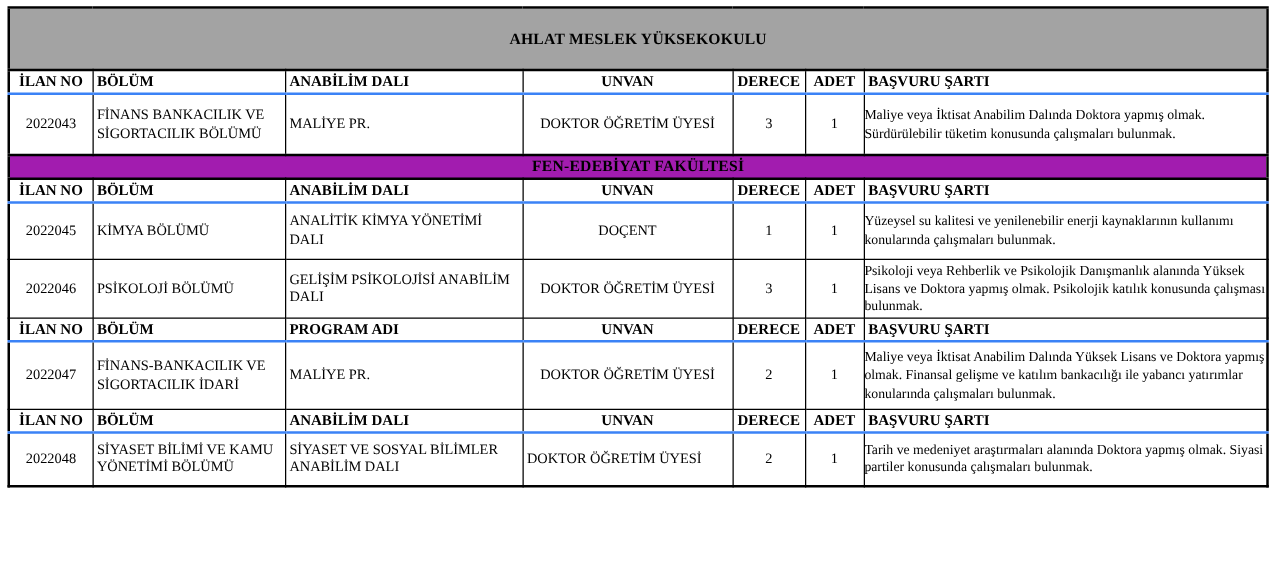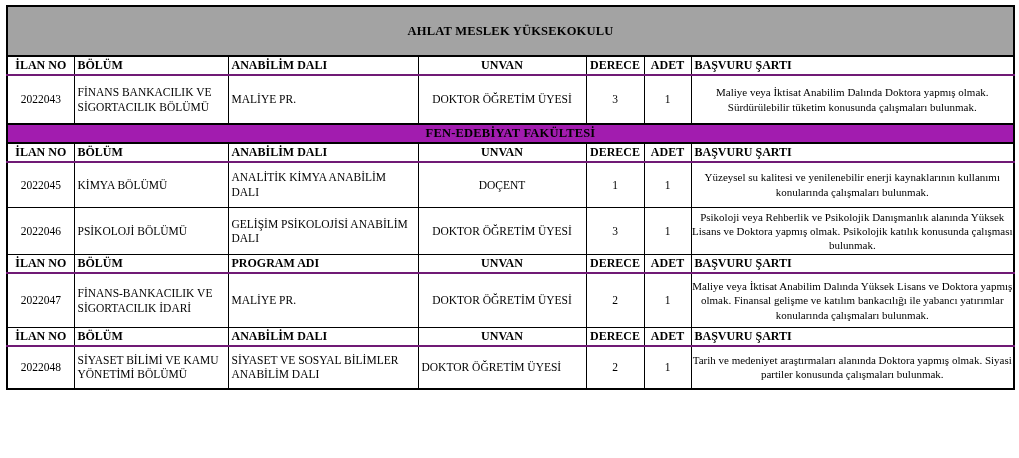--- a/index.html
+++ b/index.html
@@ -37,21 +37,21 @@
     padding: 1px 2px;
     letter-spacing: 0.2px;
   }
   .section-row.tall td {
     background: #a3a3a3;
     height: 46px;
   }
 
   
   .header-row th {
-    border-bottom: 2px solid #701a75;
+    border-bottom: 2px solid #3b82f6;
     font-size: 12px;
     font-weight: bold;
     text-align: left;
     padding: 1px 3px;
     height: 14px;
     white-space: nowrap;
   }
   .header-row th:nth-child(1),
   .header-row th:nth-child(4),
   .header-row th:nth-child(5),
@@ -64,21 +64,20 @@
     line-height: 1.25;
   }
   .data-row td:nth-child(1),
   .data-row td:nth-child(4),
   .data-row td:nth-child(5),
   .data-row td:nth-child(6) { text-align: center; }
   .data-row td.sart {
     font-size: 11px;
     line-height: 1.3;
     padding: 2px 0;
-    text-align: center;
   }
   .data-row td.align-left { text-align: left; padding-left: 3px; }
 </style>
 </head>
 <body>
 
 <div class="page">
   <table class="postings">
     <colgroup>
       <col style="width:67px">
@@ -119,21 +118,21 @@
           <th>BÖLÜM</th>
           <th>ANABİLİM DALI</th>
           <th>UNVAN</th>
           <th>DERECE</th>
           <th>ADET</th>
           <th>BAŞVURU ŞARTI</th>
         </tr>
         <tr class="data-row" style="height: 45px;">
           <td>2022045</td>
           <td>KİMYA BÖLÜMÜ</td>
-          <td>ANALİTİK KİMYA ANABİLİM DALI</td>
+          <td>ANALİTİK KİMYA YÖNETİMİ DALI</td>
           <td>DOÇENT</td>
           <td>1</td>
           <td>1</td>
           <td class="sart">Yüzeysel su kalitesi ve yenilenebilir enerji kaynaklarının kullanımı konularında çalışmaları bulunmak.</td>
         </tr>
         <tr class="data-row" style="height: 46px;">
           <td>2022046</td>
           <td>PSİKOLOJİ BÖLÜMÜ</td>
           <td>GELİŞİM PSİKOLOJİSİ ANABİLİM DALI</td>
           <td>DOKTOR ÖĞRETİM ÜYESİ</td>

